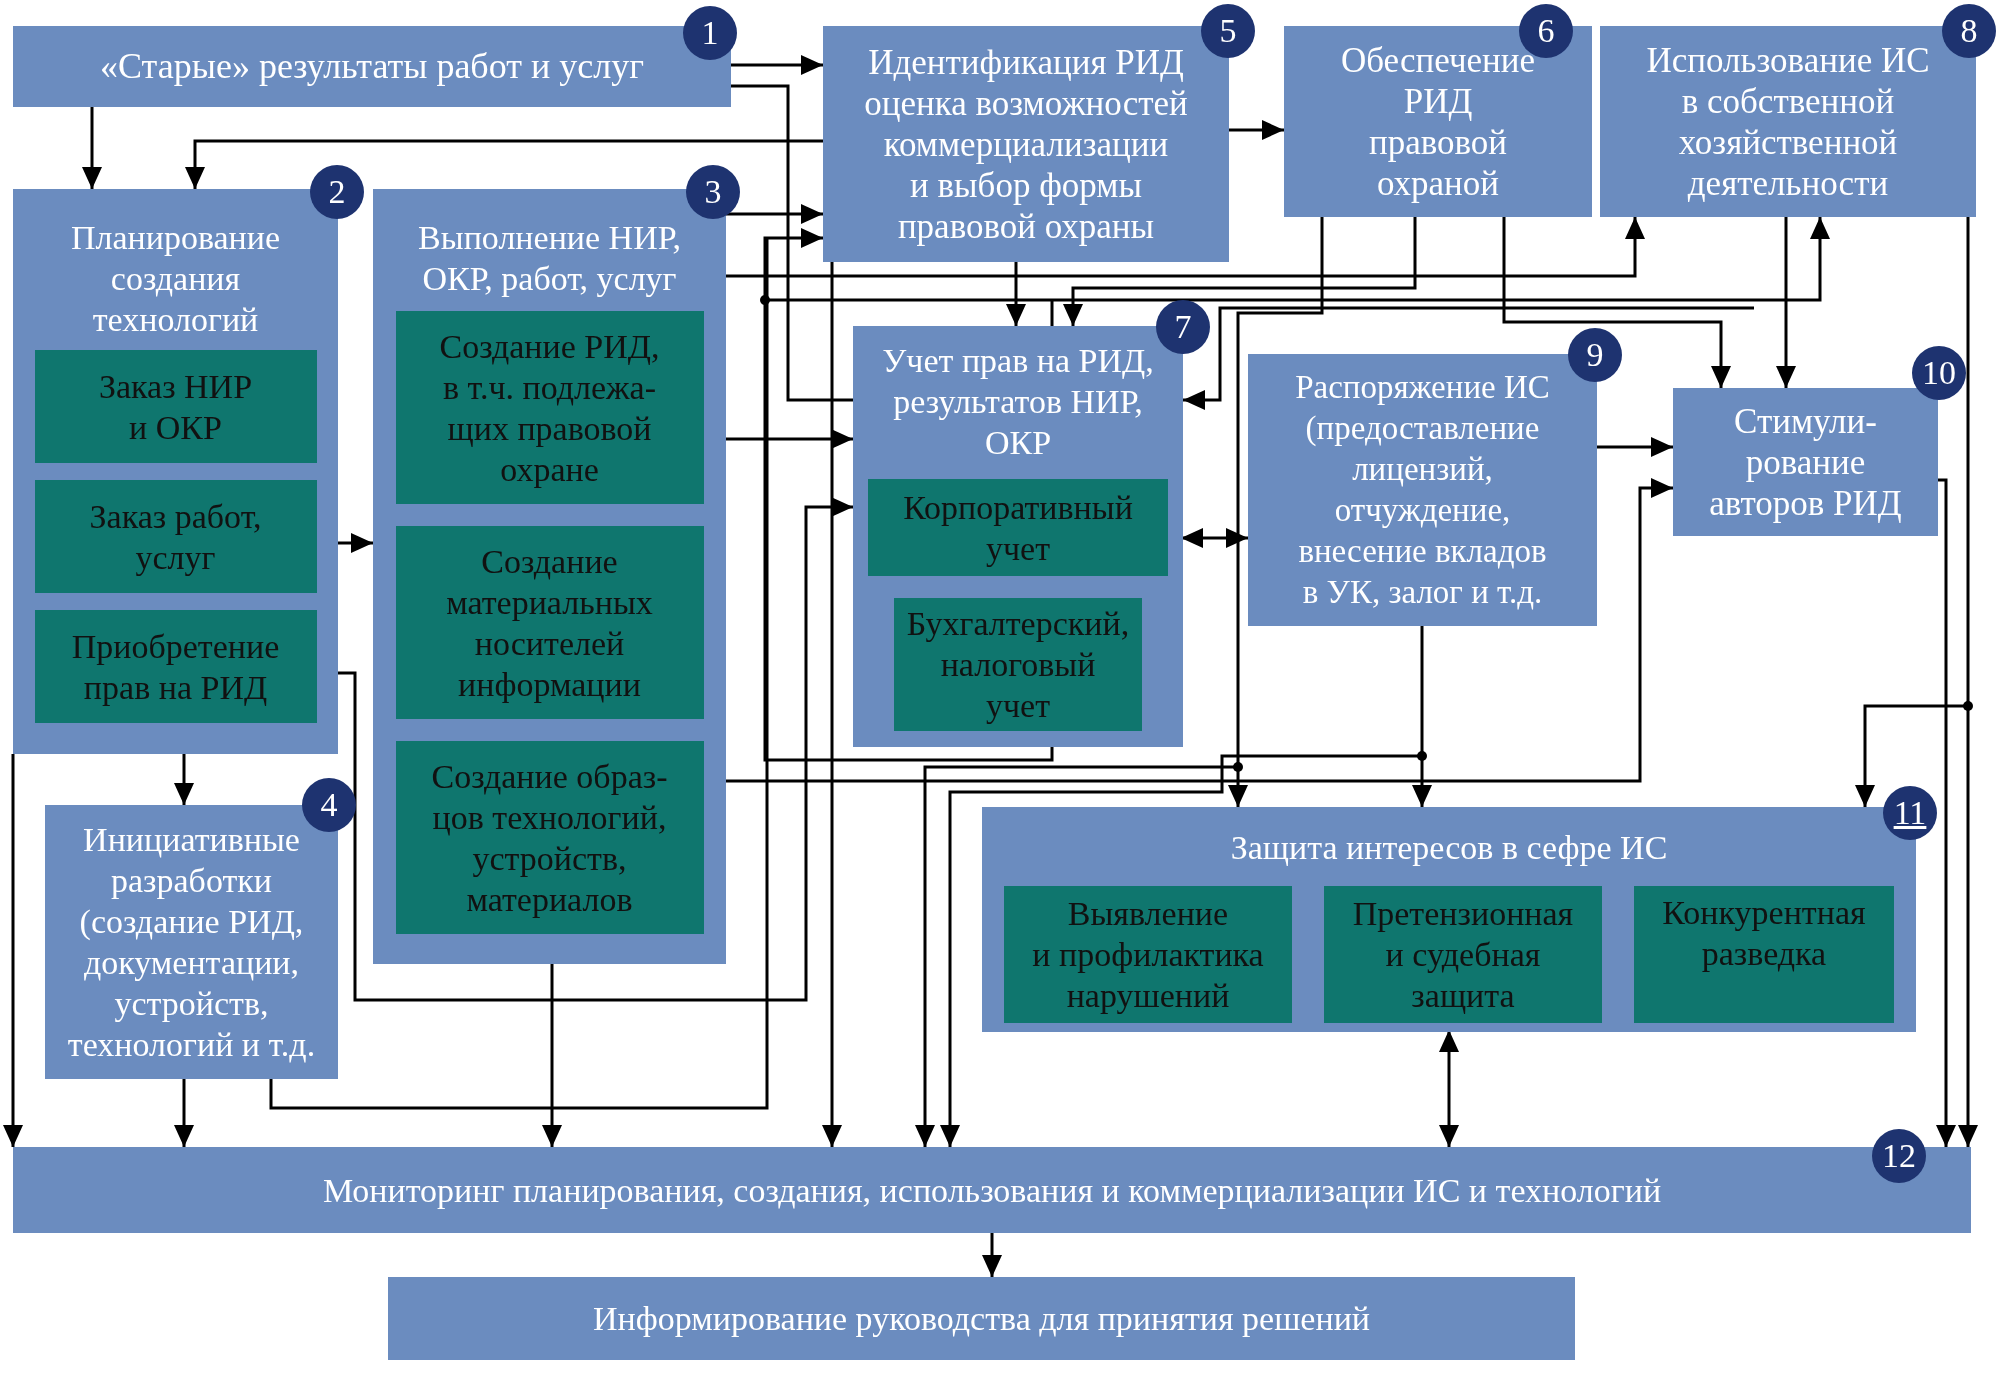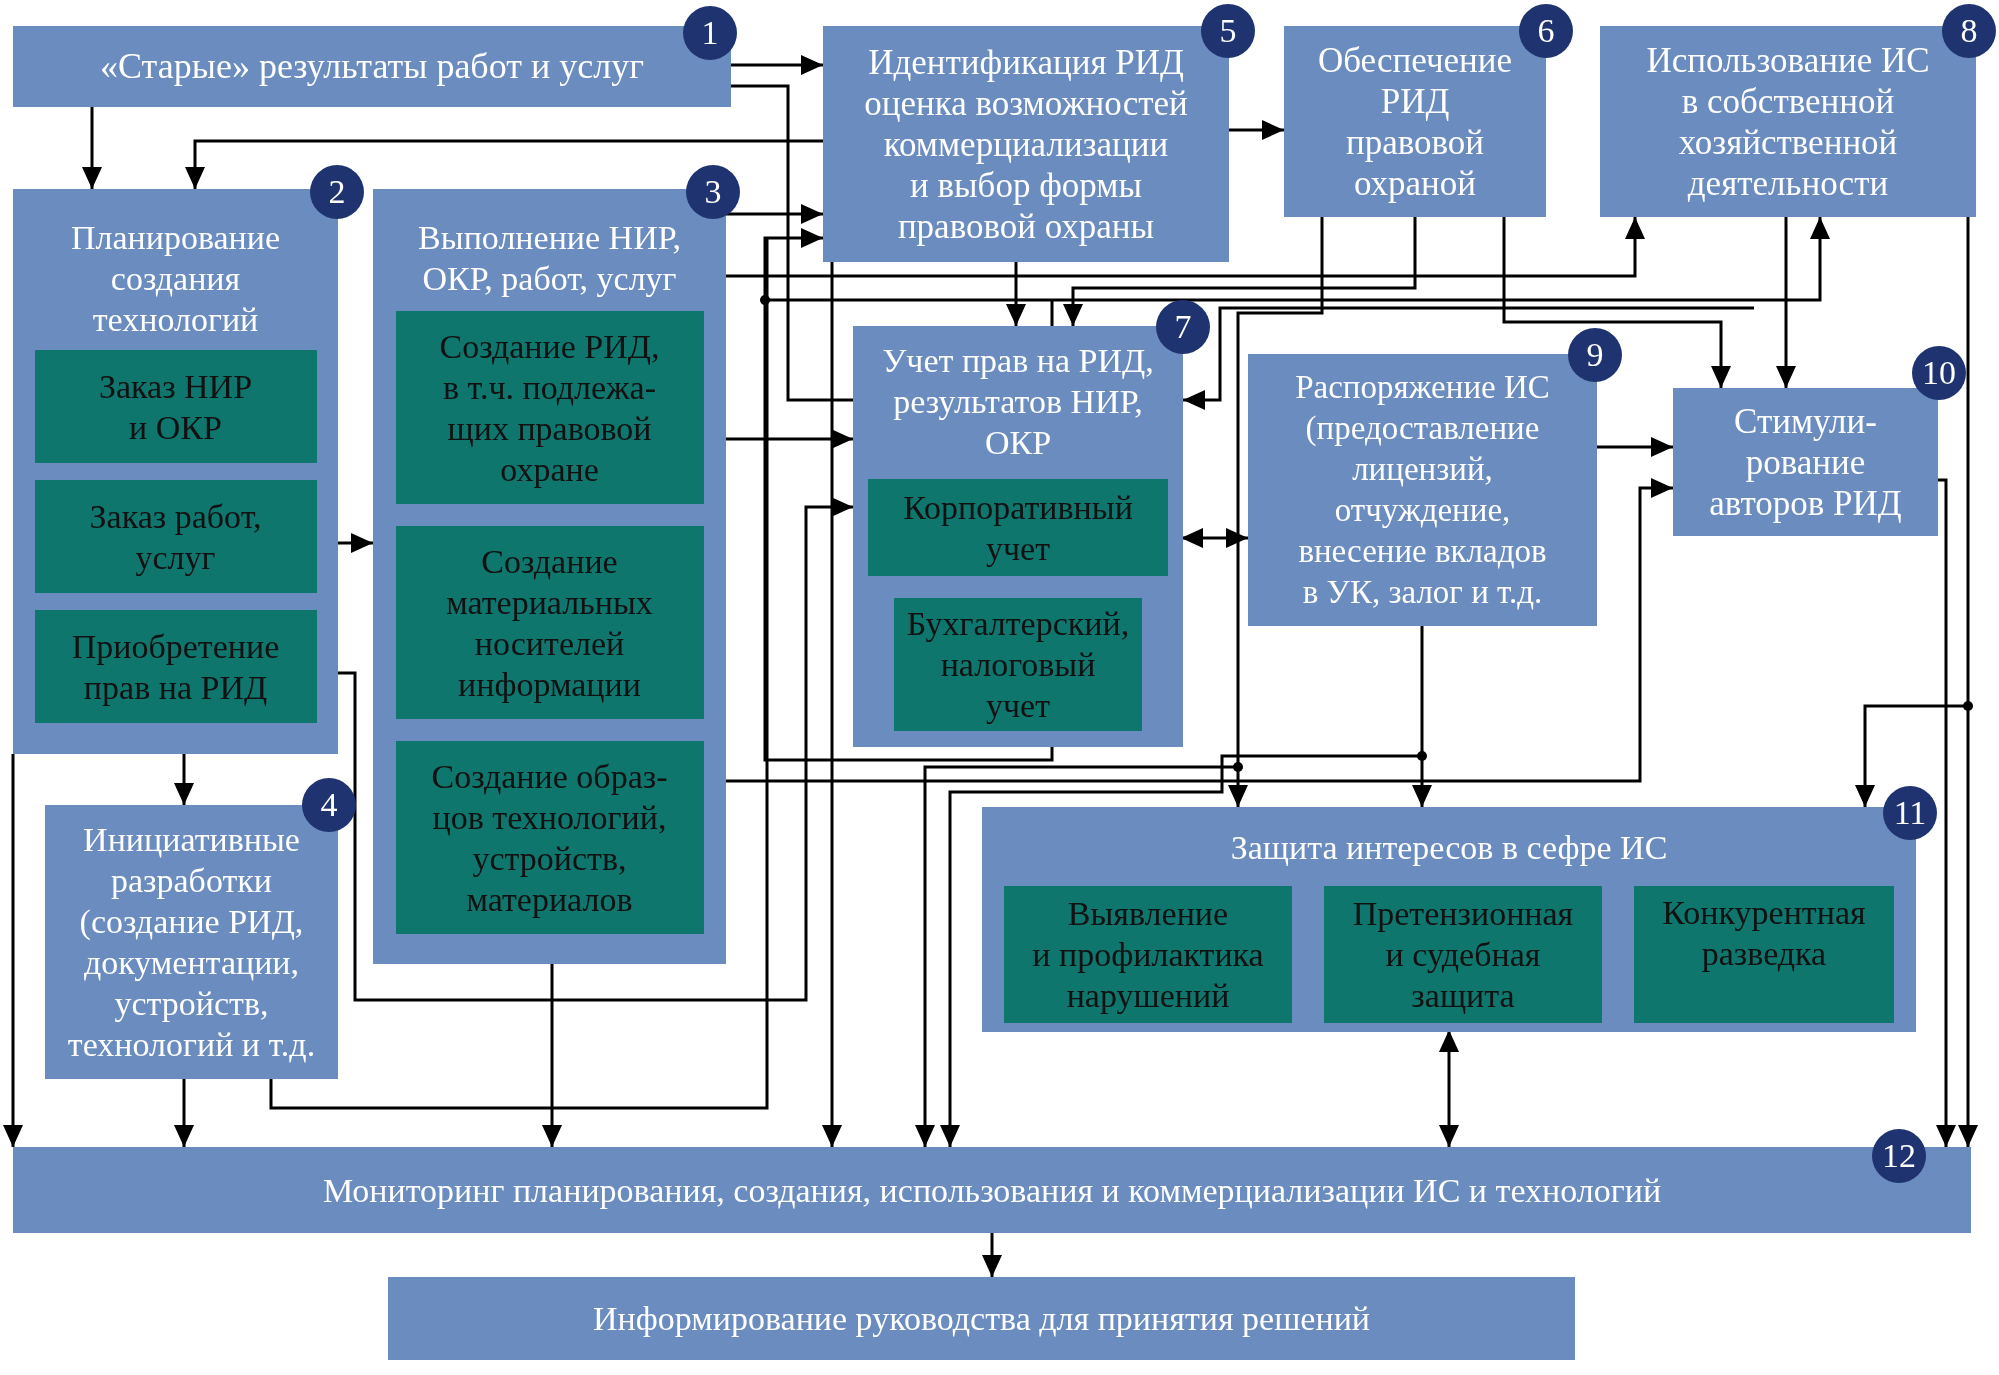--- a/index.html
+++ b/index.html
@@ -164,21 +164,21 @@
 
 <div class="box" style="left:823px;top:26px;width:406px;height:236px;justify-content:center;">
   <div class="txt-w" style="font-size:35px;">Идентификация РИД
 оценка возможностей
 коммерциализации
 и выбор формы
 правовой охраны</div>
 </div>
 <div class="badge" style="left:1201px;top:4px;">5</div>
 
-<div class="box" style="left:1284px;top:26px;width:262px;height:191px;justify-content:center;">
+<div class="box" style="left:1284px;top:26px;width:308px;height:191px;justify-content:center;">
   <div class="txt-w" style="font-size:35px;">Обеспечение
 РИД
 правовой
 охраной</div>
 </div>
 <div class="badge" style="left:1519px;top:4px;">6</div>
 
 <div class="box" style="left:1600px;top:26px;width:376px;height:191px;justify-content:center;">
   <div class="txt-w" style="font-size:35px;">Использование ИС
 в собственной
@@ -232,21 +232,21 @@
         <div class="txt-b">Претензионная
 и судебная
 защита</div>
       </div>
     <div class="sub" style="width:260px;height:137px;align-items:flex-start;padding-top:6px;">
         <div class="txt-b">Конкурентная
 разведка</div>
       </div>
   </div>
 </div>
-<div class="badge" style="left:1883px;top:786px;">11</div>
+<div class="badge" style="left:1883px;top:786px;text-decoration:underline;">11</div>
 
 <div class="box" style="left:13px;top:1147px;width:1958px;height:86px;justify-content:center;">
   <div class="txt-w" style="font-size:34px;">Мониторинг планирования, создания, использования и коммерциализации ИС и технологий</div>
 </div>
 <div class="badge" style="left:1872px;top:1129px;">12</div>
 
 <div class="box" style="left:388px;top:1277px;width:1187px;height:83px;justify-content:center;">
   <div class="txt-w" style="font-size:34px;">Информирование руководства для принятия решений</div>
 </div>
 

